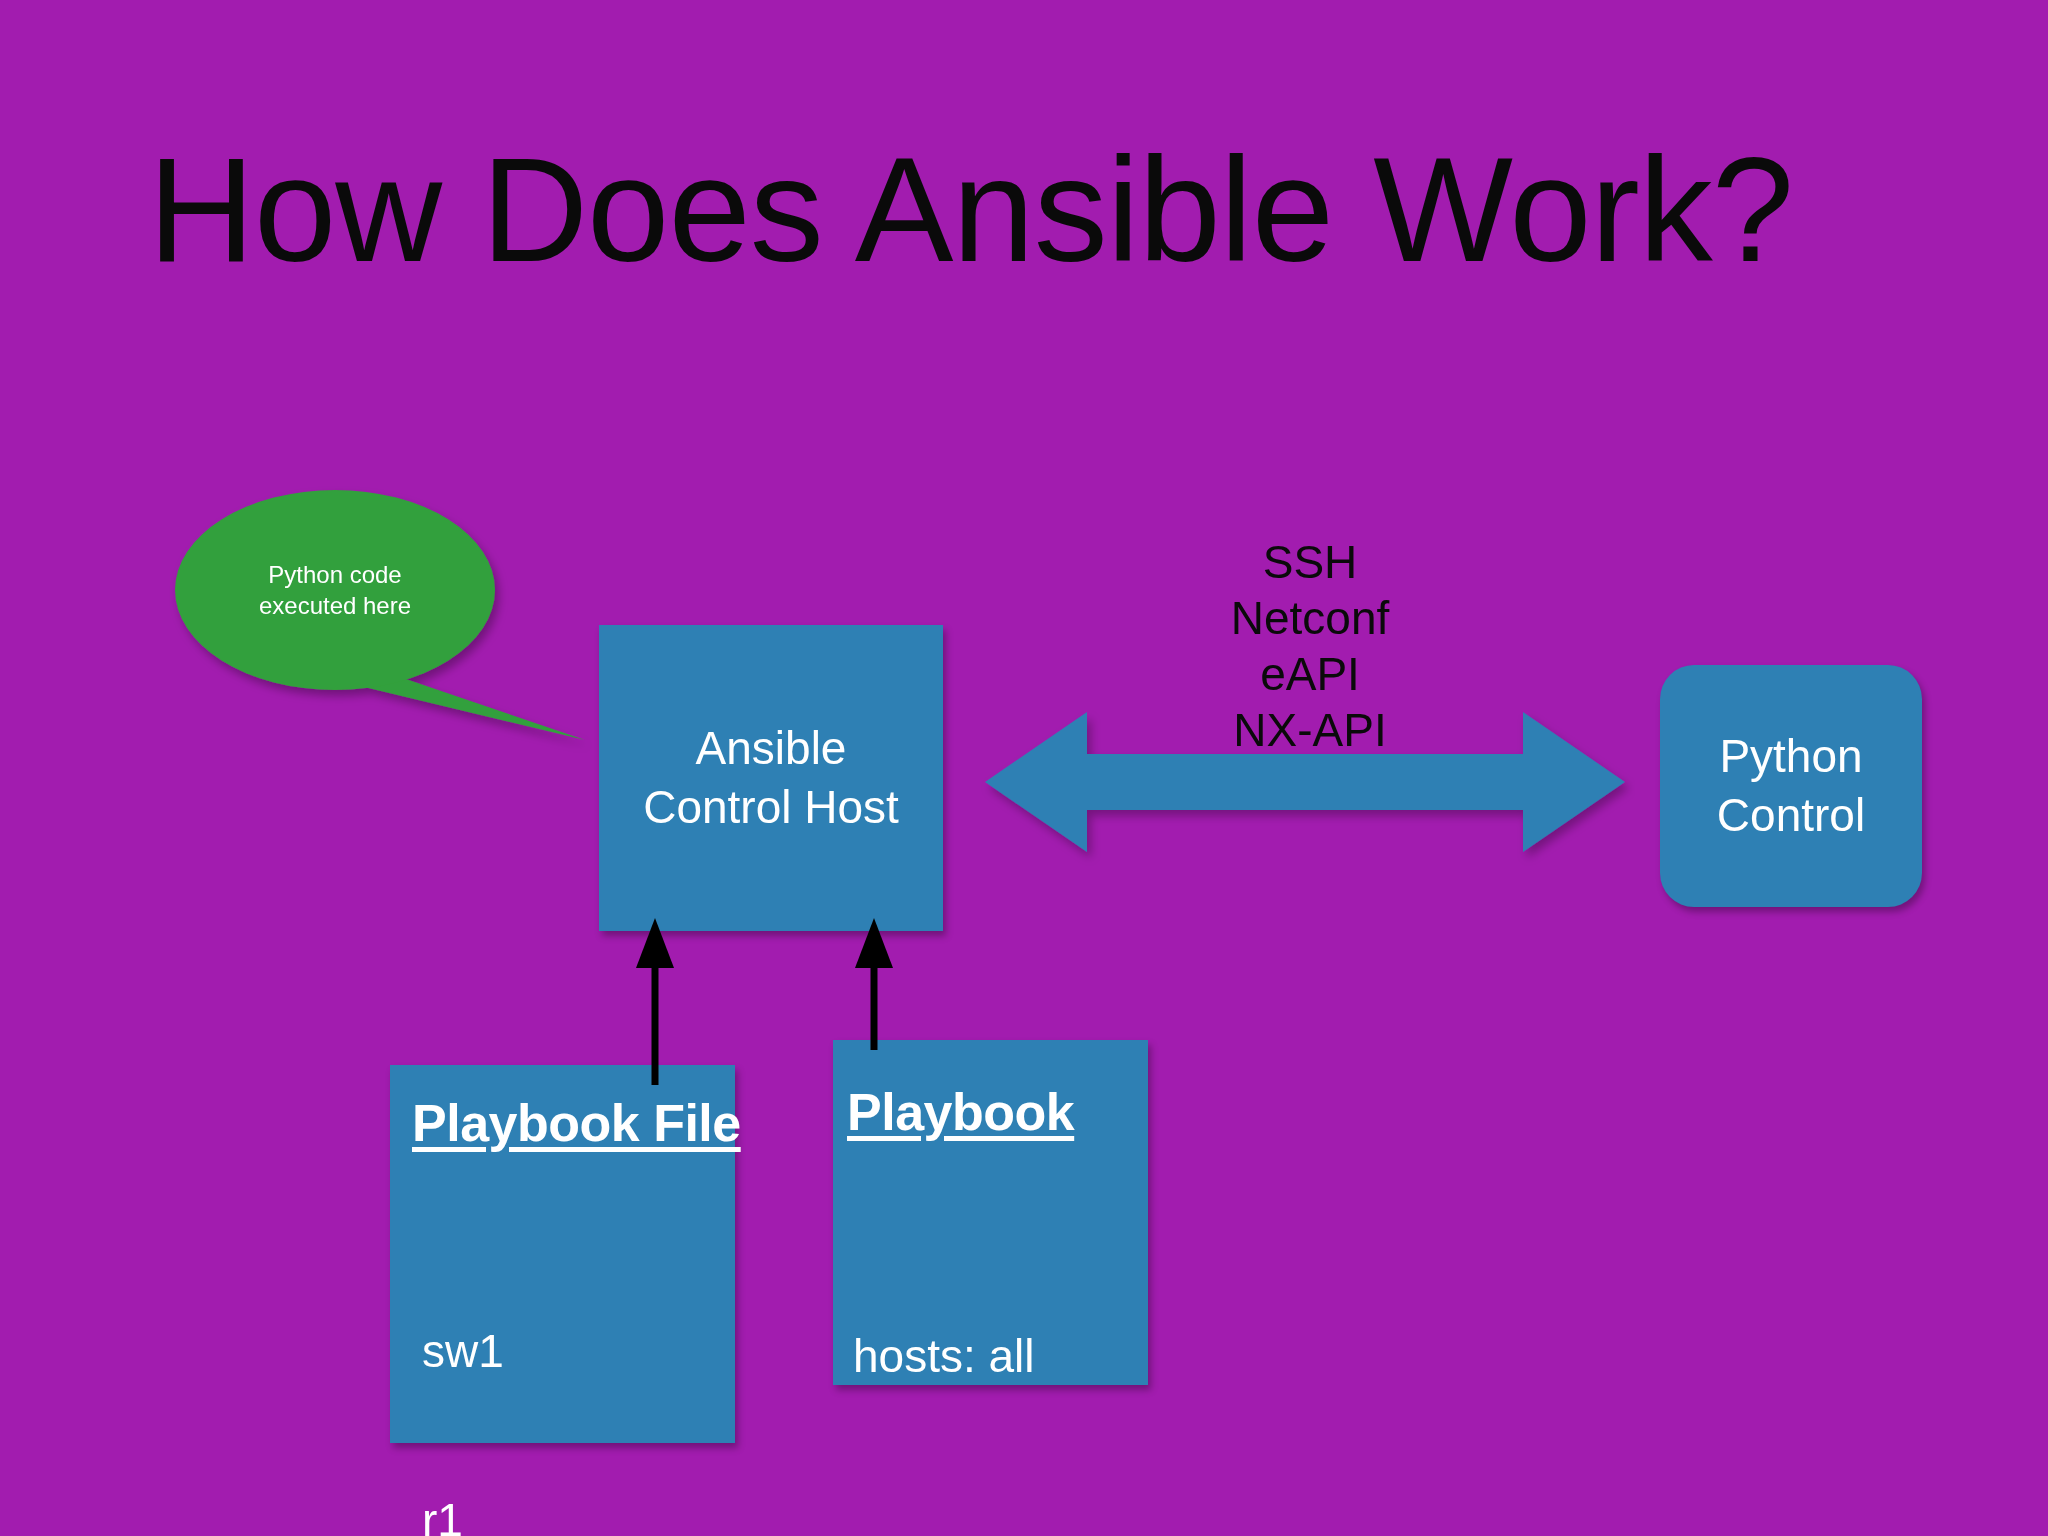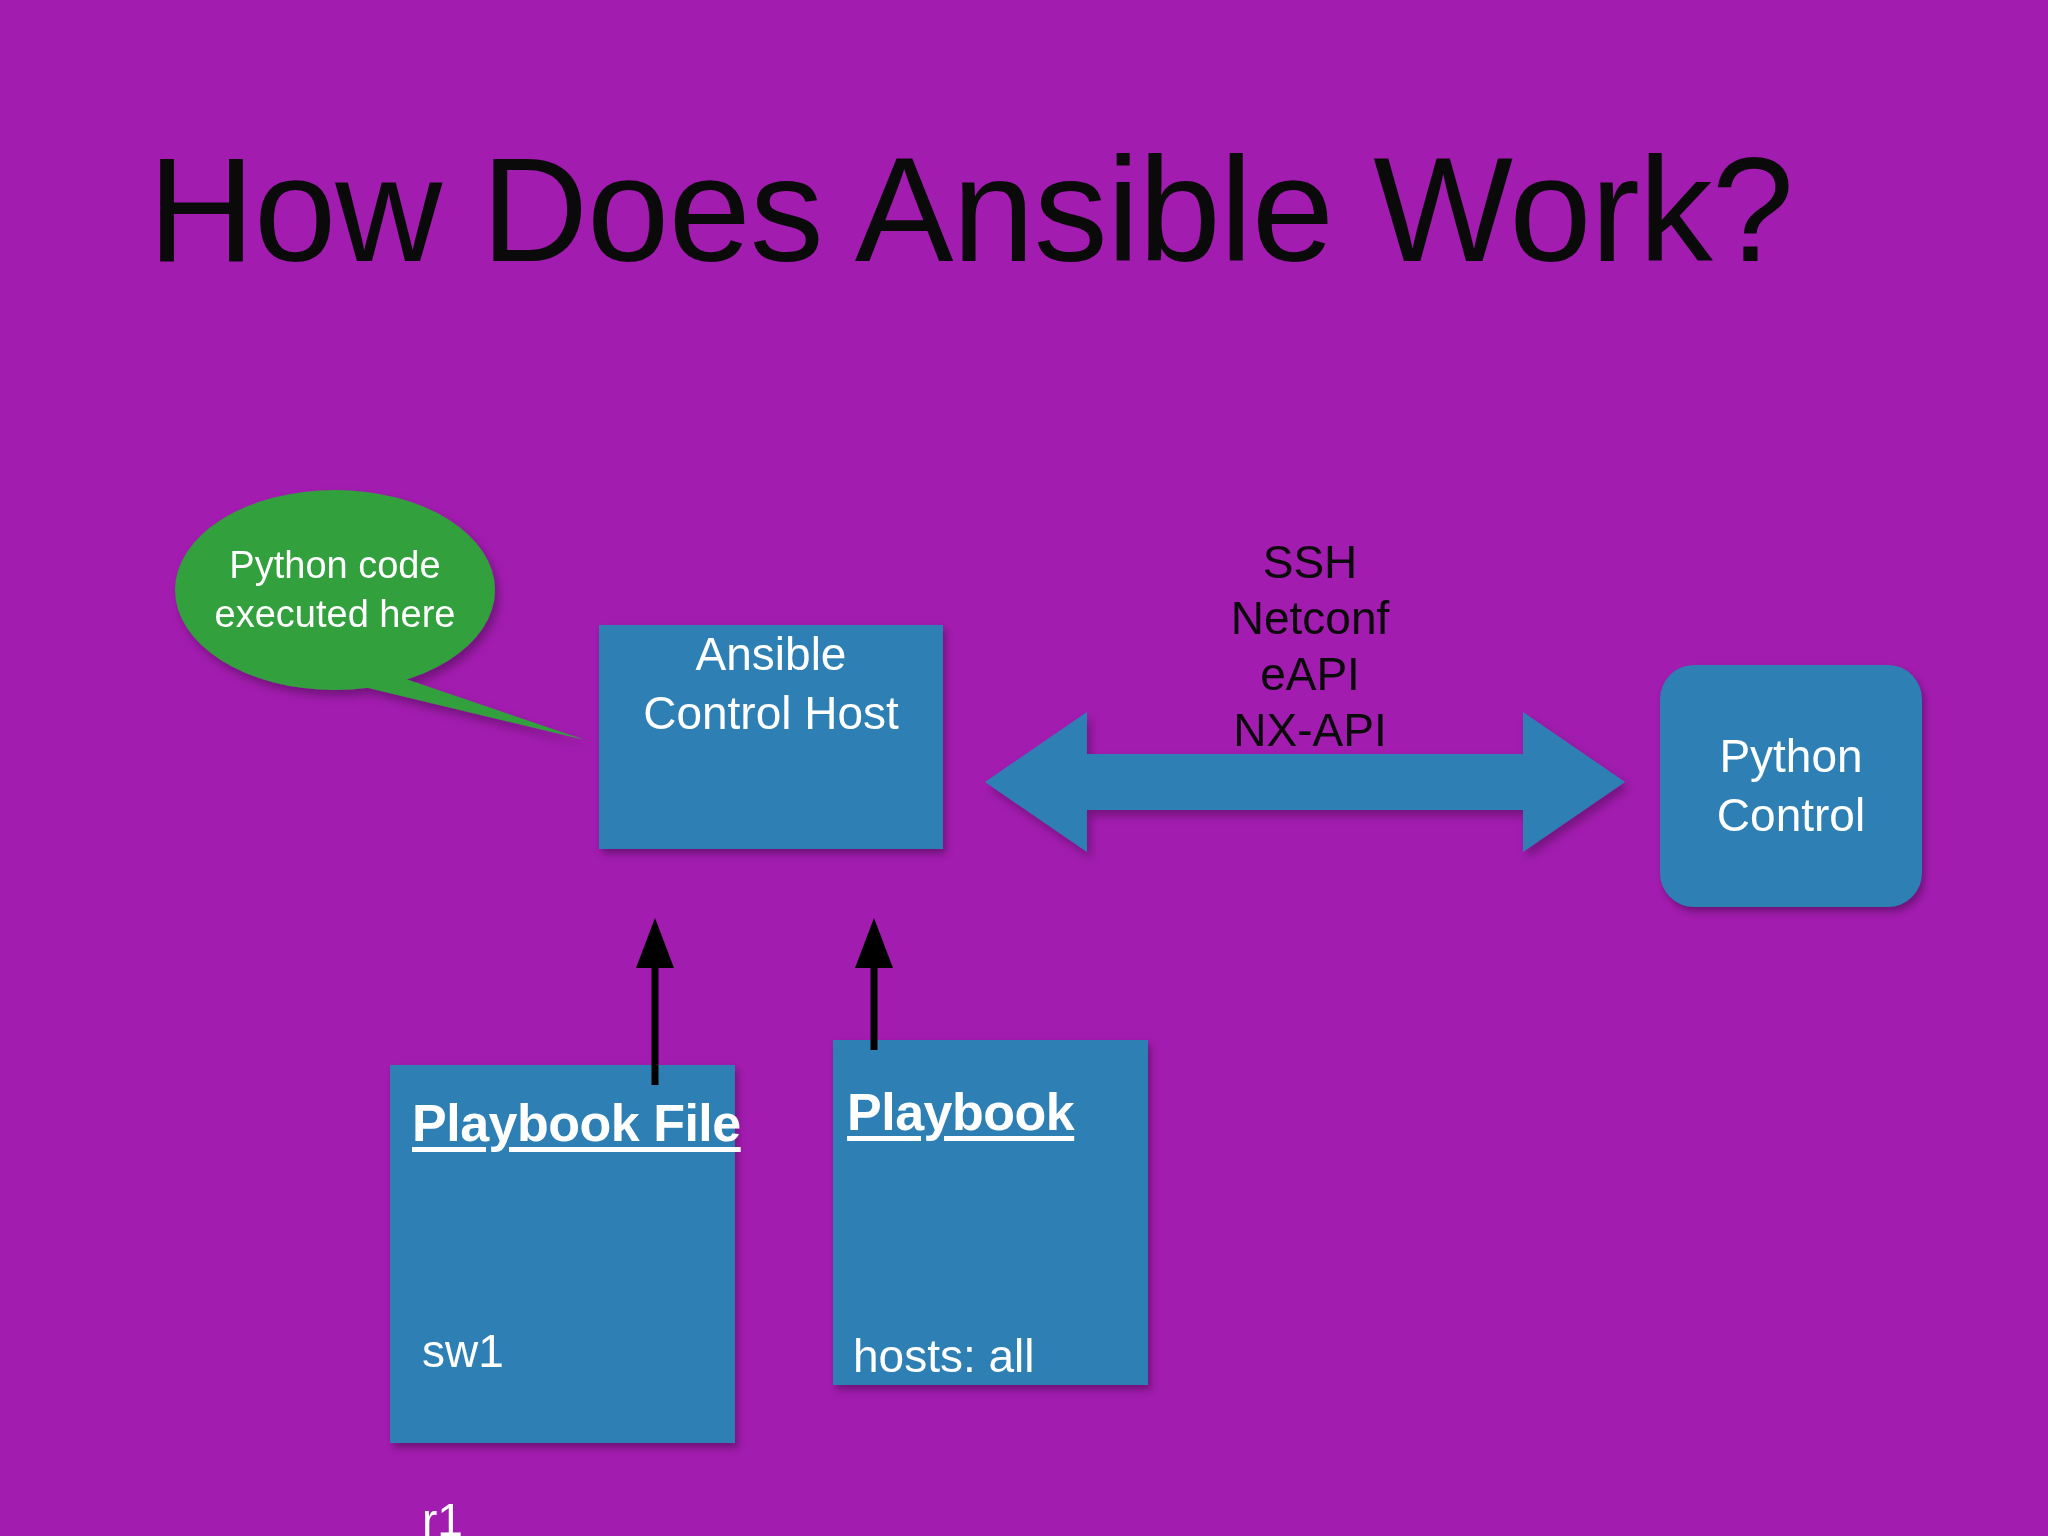--- a/index.html
+++ b/index.html
@@ -44,22 +44,23 @@
     color: #ffffff;
     font-family: "Liberation Sans", sans-serif;
     font-weight: 300;
   }
 
   
   #control-host {
     left: 599px;
     top: 625px;
     width: 344px;
-    height: 224px;
+    height: 306px;
     display: flex;
+    align-items: center;
     justify-content: center;
   }
   #control-host .box-text {
     font-size: 46px;
     line-height: 1.28;
     text-align: center;
   }
 
   
   #network-device {
@@ -130,21 +131,21 @@
     left: 0;
     top: 0;
     width: 320px;
     height: 200px;
     display: flex;
     flex-direction: column;
     align-items: center;
     justify-content: center;
     color: #ffffff;
     font-family: "Liberation Sans", sans-serif;
-    font-size: 38px;
+    font-size: 24px;
     font-weight: 300;
     line-height: 1.3;
     text-align: center;
     pointer-events: none;
   }
   #bubble-svg { position: absolute; left: -10px; top: -10px; }
 
   
   #protocol-labels {
     position: absolute;

